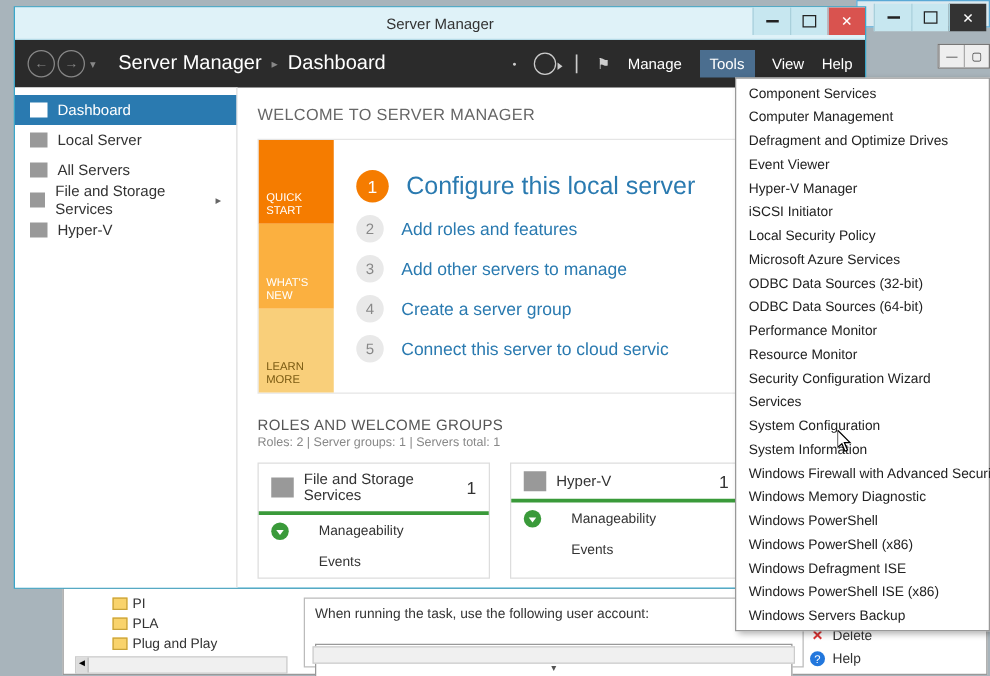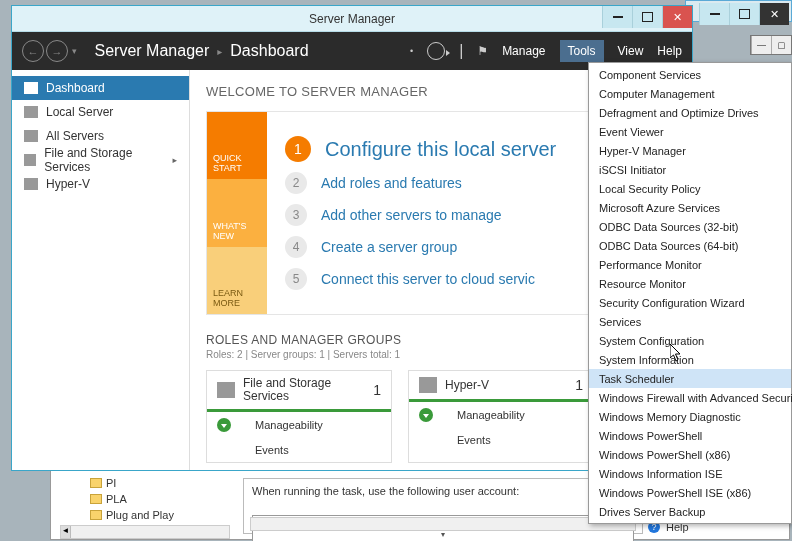--- a/index.html
+++ b/index.html
@@ -229,21 +229,21 @@
             <span class="wb-num">4</span>
             <span>Create a server group</span>
           </div>
           <div class="wb-row">
             <span class="wb-num">5</span>
             <span>Connect this server to cloud servic</span>
           </div>
         </div>
       </div>
 
-      <div class="roles-h">ROLES AND MANAGER GROUPS</div>
+      <div class="roles-h">ROLES AND WELCOME GROUPS</div>
       <div class="roles-sub">Roles: 2   |   Server groups: 1   |   Servers total: 1</div>
       <div class="tiles">
         <div class="tile">
           <div class="tile-h">
             <span class="ic"></span>
             <span class="nm">File and Storage Services</span>
             <span class="ct">1</span>
           </div>
           <div class="tile-r">
               <span class="dot"></span>
@@ -284,27 +284,26 @@
     <div>Local Security Policy</div>
     <div>Microsoft Azure Services</div>
     <div>ODBC Data Sources (32-bit)</div>
     <div>ODBC Data Sources (64-bit)</div>
     <div>Performance Monitor</div>
     <div>Resource Monitor</div>
     <div>Security Configuration Wizard</div>
     <div>Services</div>
     <div>System Configuration</div>
     <div>System Information</div>
-    <div class="hl">Task Scheduler</div>
     <div>Windows Firewall with Advanced Security</div>
     <div>Windows Memory Diagnostic</div>
     <div>Windows PowerShell</div>
     <div>Windows PowerShell (x86)</div>
-    <div>Windows Information ISE</div>
+    <div>Windows Defragment ISE</div>
     <div>Windows PowerShell ISE (x86)</div>
-    <div>Drives Server Backup</div>
+    <div>Windows Servers Backup</div>
   </div>
 
 <div class="cursor">
   <svg viewBox="0 0 12 18">
       <path d="M0 0 L0 14 L3.5 11 L6 17 L8 16 L5.5 10 L10 10 Z" fill="#fff" stroke="#000" stroke-width="1"></path>
     </svg>
 </div>
 
 </body></html>

